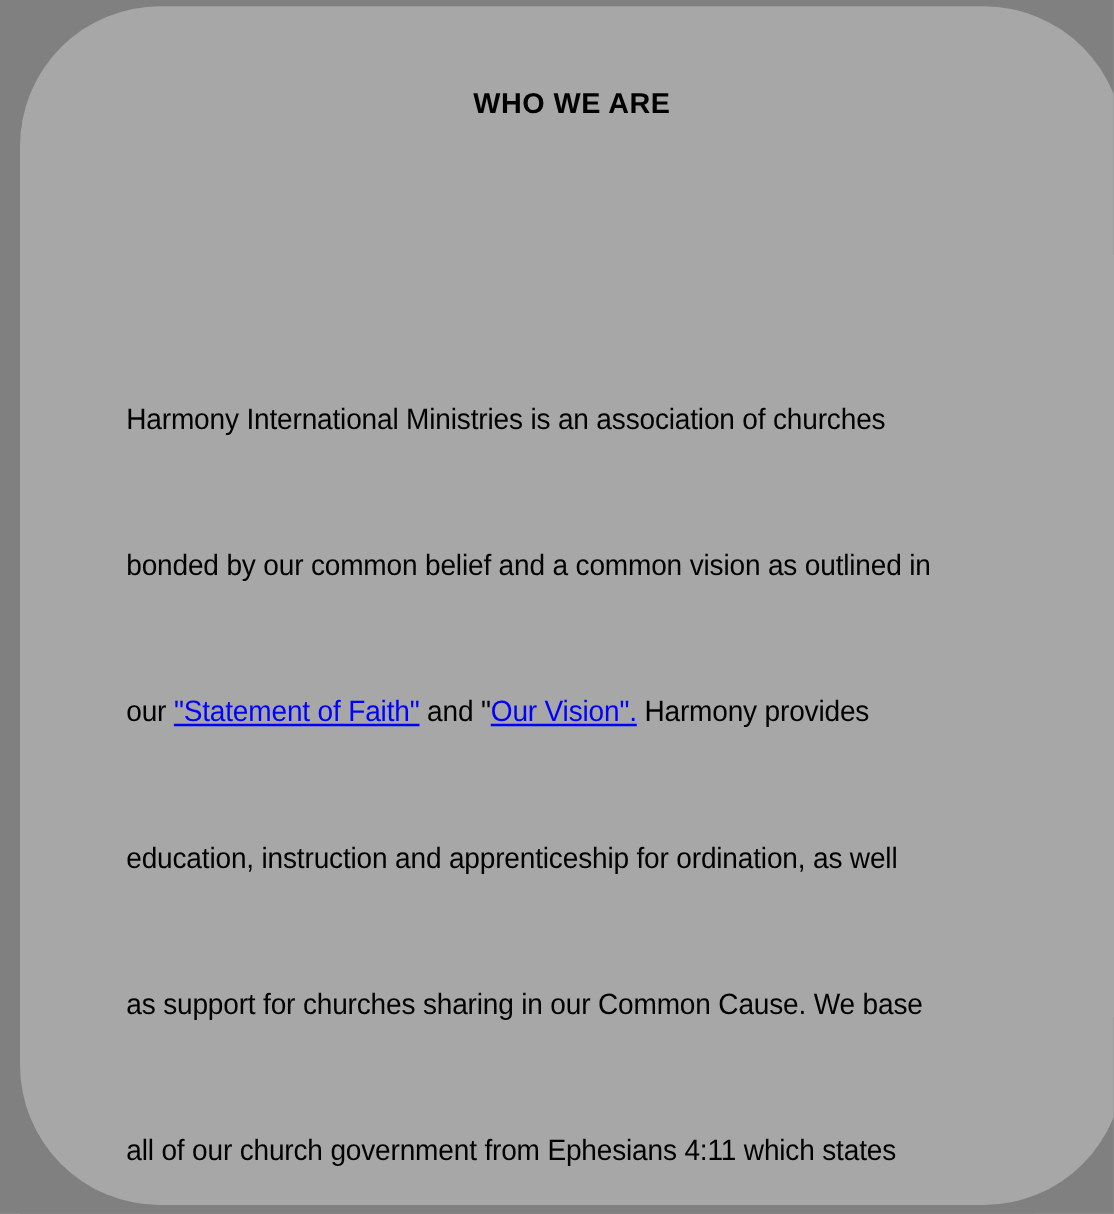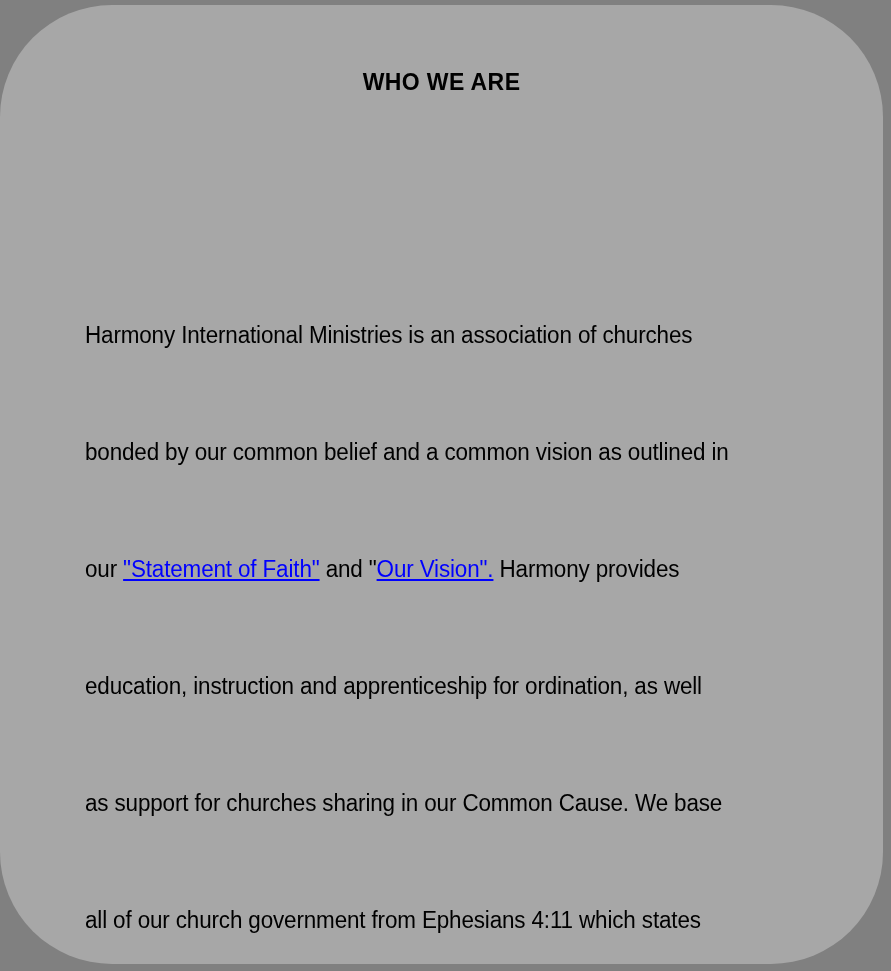--- a/index.html
+++ b/index.html
@@ -13,20 +13,21 @@
     overflow: hidden;
     background: #808080;
     font-family: "Liberation Sans", sans-serif;
   }
 
   #stage {
     position: relative;
     width: 812px;
     height: 971px;
     background: #808080;
+    margin-left: 16px;
   }
 
   
   #panel {
     position: absolute;
     left: 0px;
     top: 5px;
     width: 883px;
     height: 959px;
     background: #a7a7a7;

